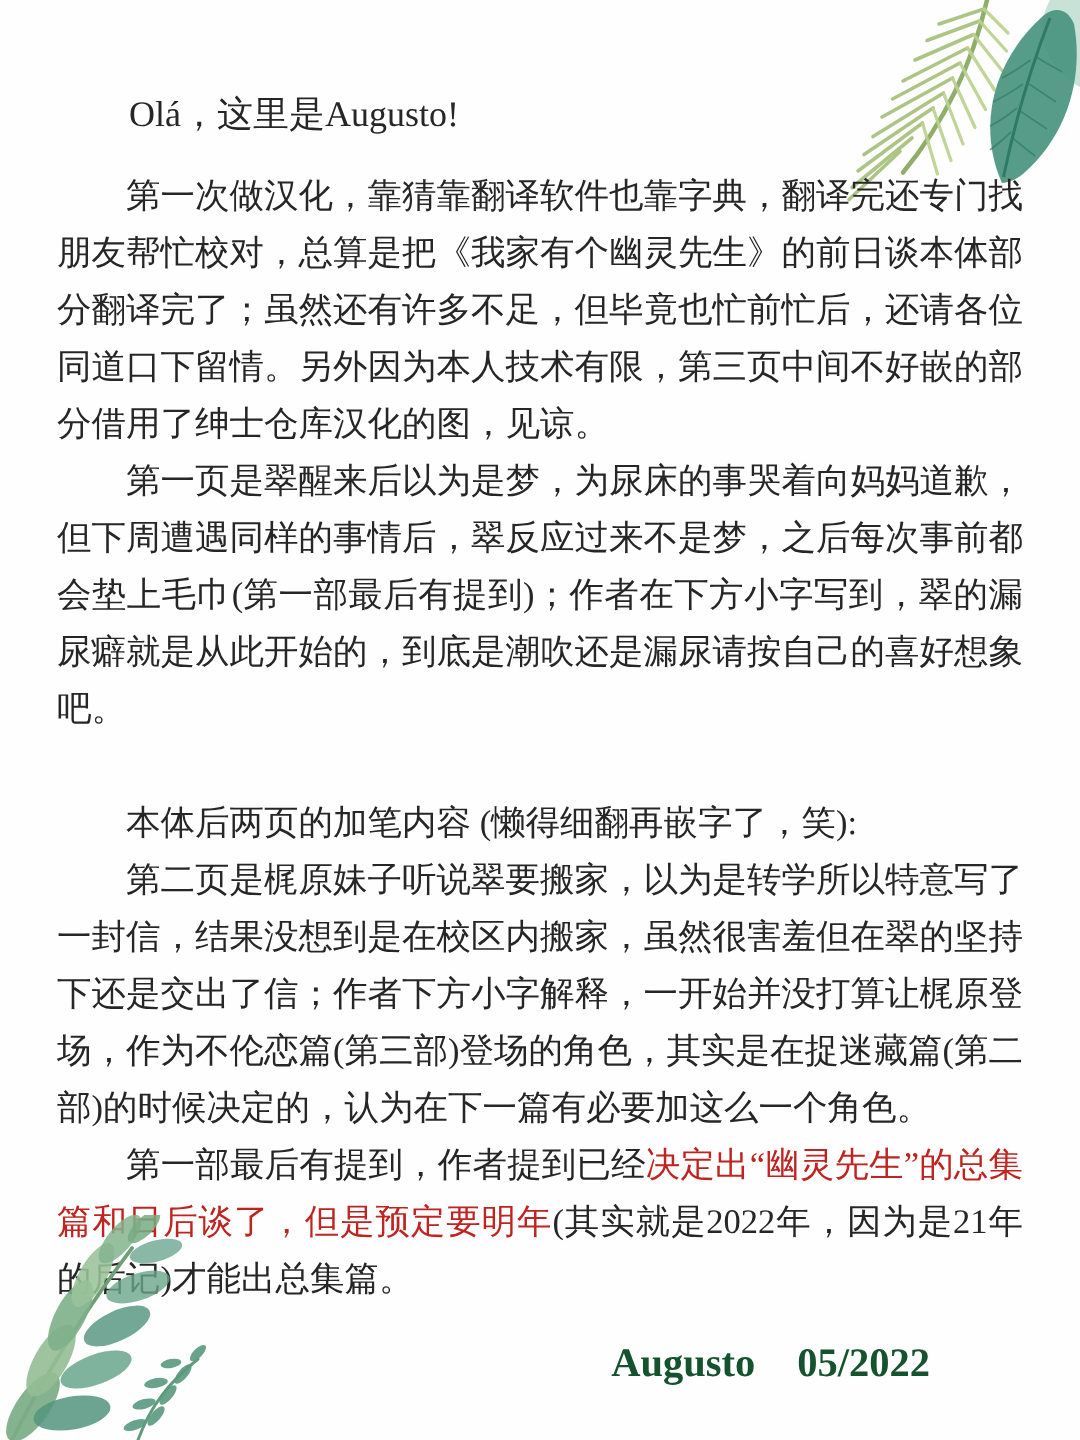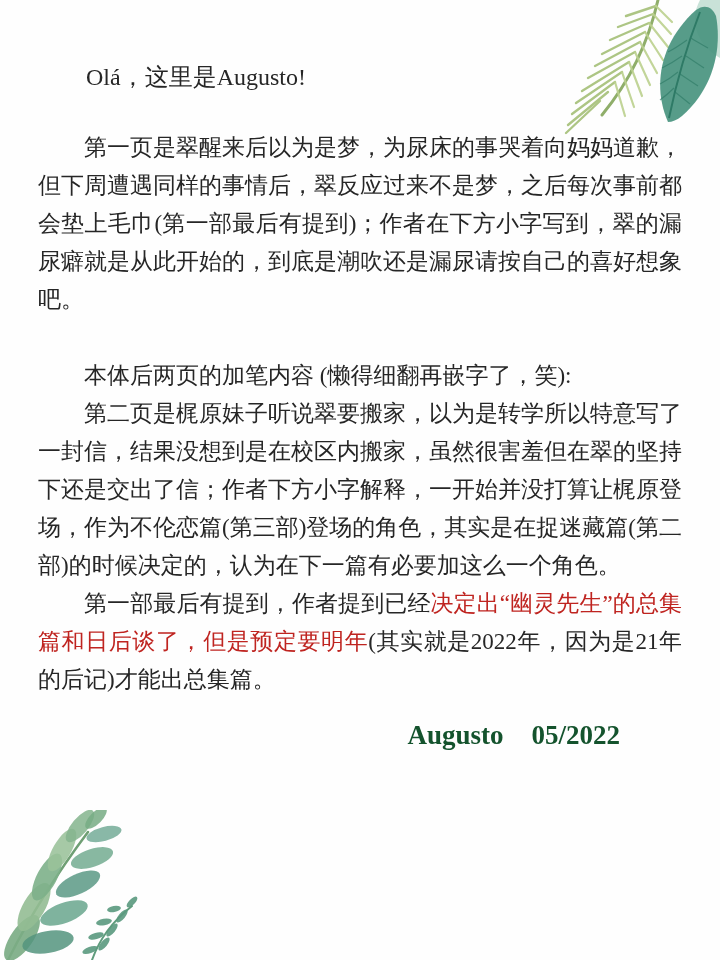--- a/index.html
+++ b/index.html
@@ -12,21 +12,21 @@
     font-family: "Liberation Serif", "DejaVu Serif", serif;
   }
   .content {
     position: absolute;
     left: 38px;
     right: 38px;
     top: 58px;
     color: var(--text-color, #262626);
   }
   .greeting {
-    margin: 0 0 33px 0;
+    margin: 0 0 16px 0;
     font-size: 24px;
     line-height: 38px;
     text-indent: 2em;
   }
   .para {
     margin: 0;
     font-size: 23px;
     line-height: 38px;
     text-align: justify;
     text-indent: 2em;
@@ -96,20 +96,21 @@
         <path d="M136,56 C142,60 148,64 154,68"></path>
         <path d="M130,74 C136,78 142,82 148,86"></path>
         <path d="M125,92 C130,96 135,100 140,104"></path>
       </g>
     </g>
   </svg>
 
   <div class="content">
     <p class="greeting">Olá，这里是Augusto!</p>
     <div id="paragraphs">
+        <p class="para"><span>第一次做汉化，靠猜靠翻译软件也靠字典，翻译完还专门找朋友帮忙校对，总算是把《我家有个幽灵先生》的前日谈本体部分翻译完了；虽然还有许多不足，但毕竟也忙前忙后，还请各位同道口下留情。另外因为本人技术有限，第三页中间不好嵌的部分借用了绅士仓库汉化的图，见谅。</span></p>
         <p class="para"><span>第一页是翠醒来后以为是梦，为尿床的事哭着向妈妈道歉，但下周遭遇同样的事情后，翠反应过来不是梦，之后每次事前都会垫上毛巾(第一部最后有提到)；作者在下方小字写到，翠的漏尿癖就是从此开始的，到底是潮吹还是漏尿请按自己的喜好想象吧。</span></p>
         <p class="para gap-before"><span>本体后两页的加笔内容 (懒得细翻再嵌字了，笑):</span></p>
         <p class="para"><span>第二页是梶原妹子听说翠要搬家，以为是转学所以特意写了一封信，结果没想到是在校区内搬家，虽然很害羞但在翠的坚持下还是交出了信；作者下方小字解释，一开始并没打算让梶原登场，作为不伦恋篇(第三部)登场的角色，其实是在捉迷藏篇(第二部)的时候决定的，认为在下一篇有必要加这么一个角色。</span></p>
         <p class="para"><span>第一部最后有提到，作者提到已经</span><span class="red">决定出“幽灵先生”的总集篇和日后谈了，但是预定要明年</span><span>(其实就是2022年，因为是21年的后记)才能出总集篇。</span></p>
       </div>
     <div class="signature">
       <span class="sig-name">Augusto</span><span>05/2022</span>
     </div>
   </div>
 

